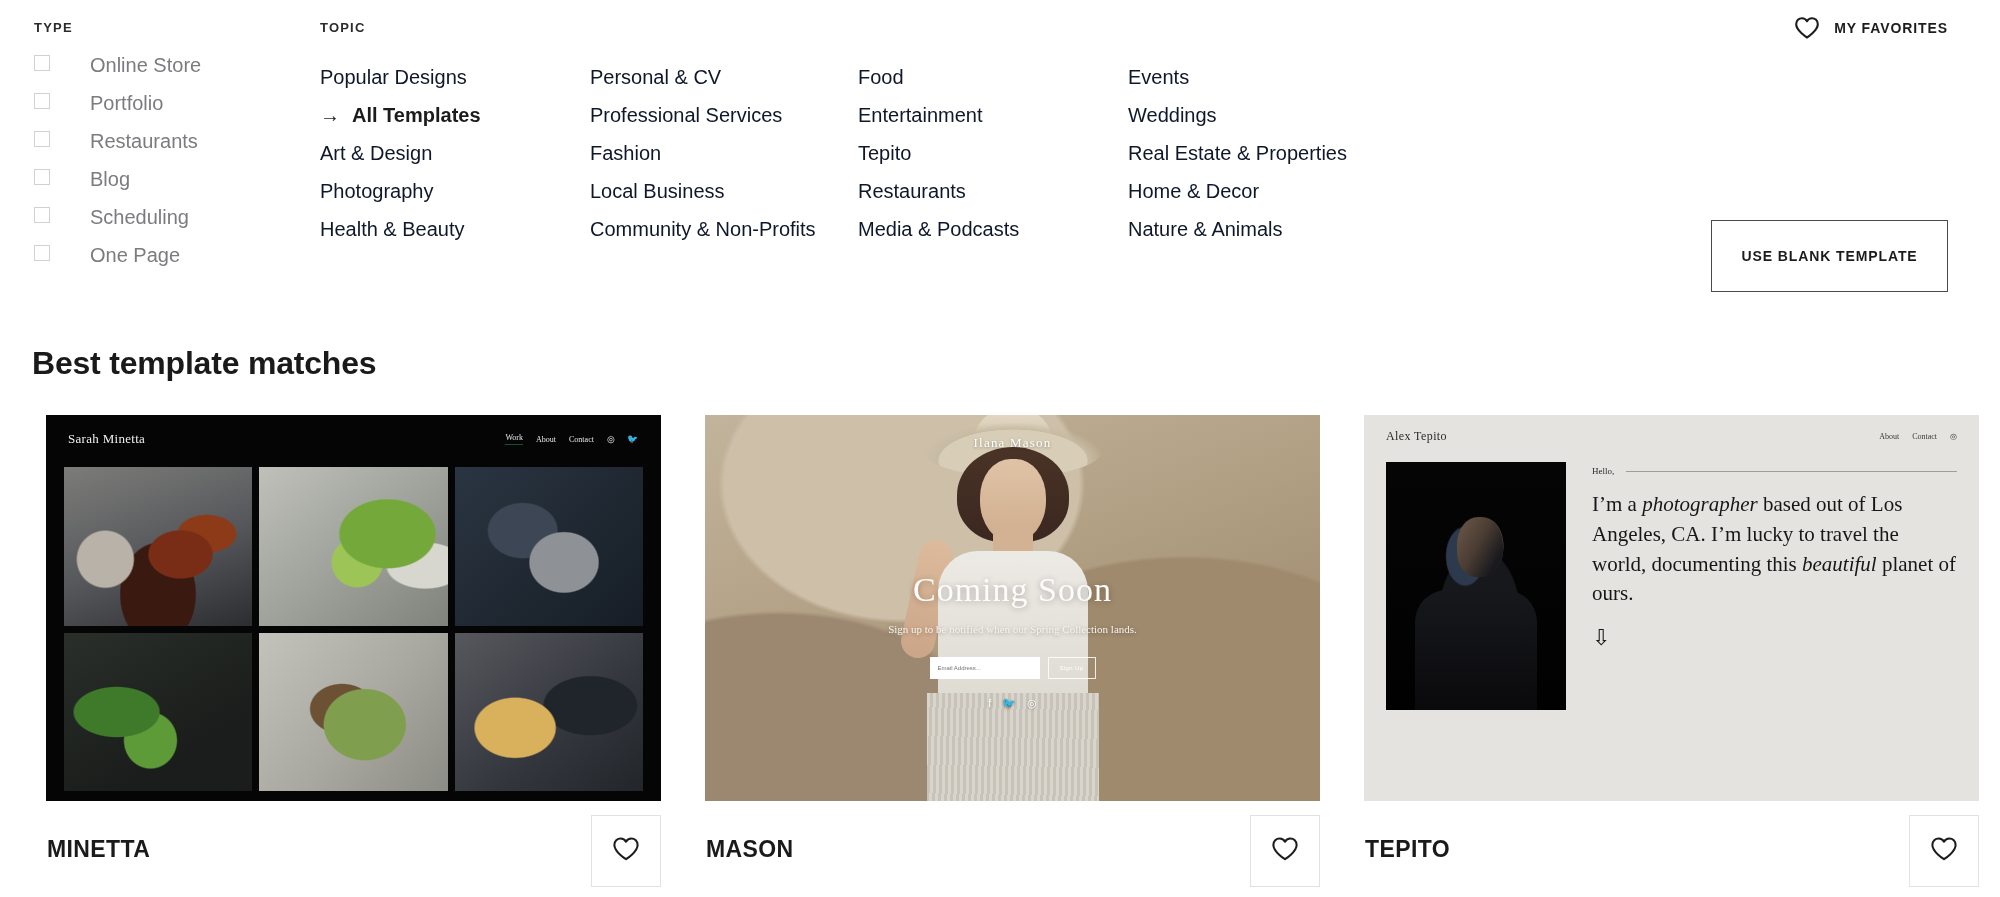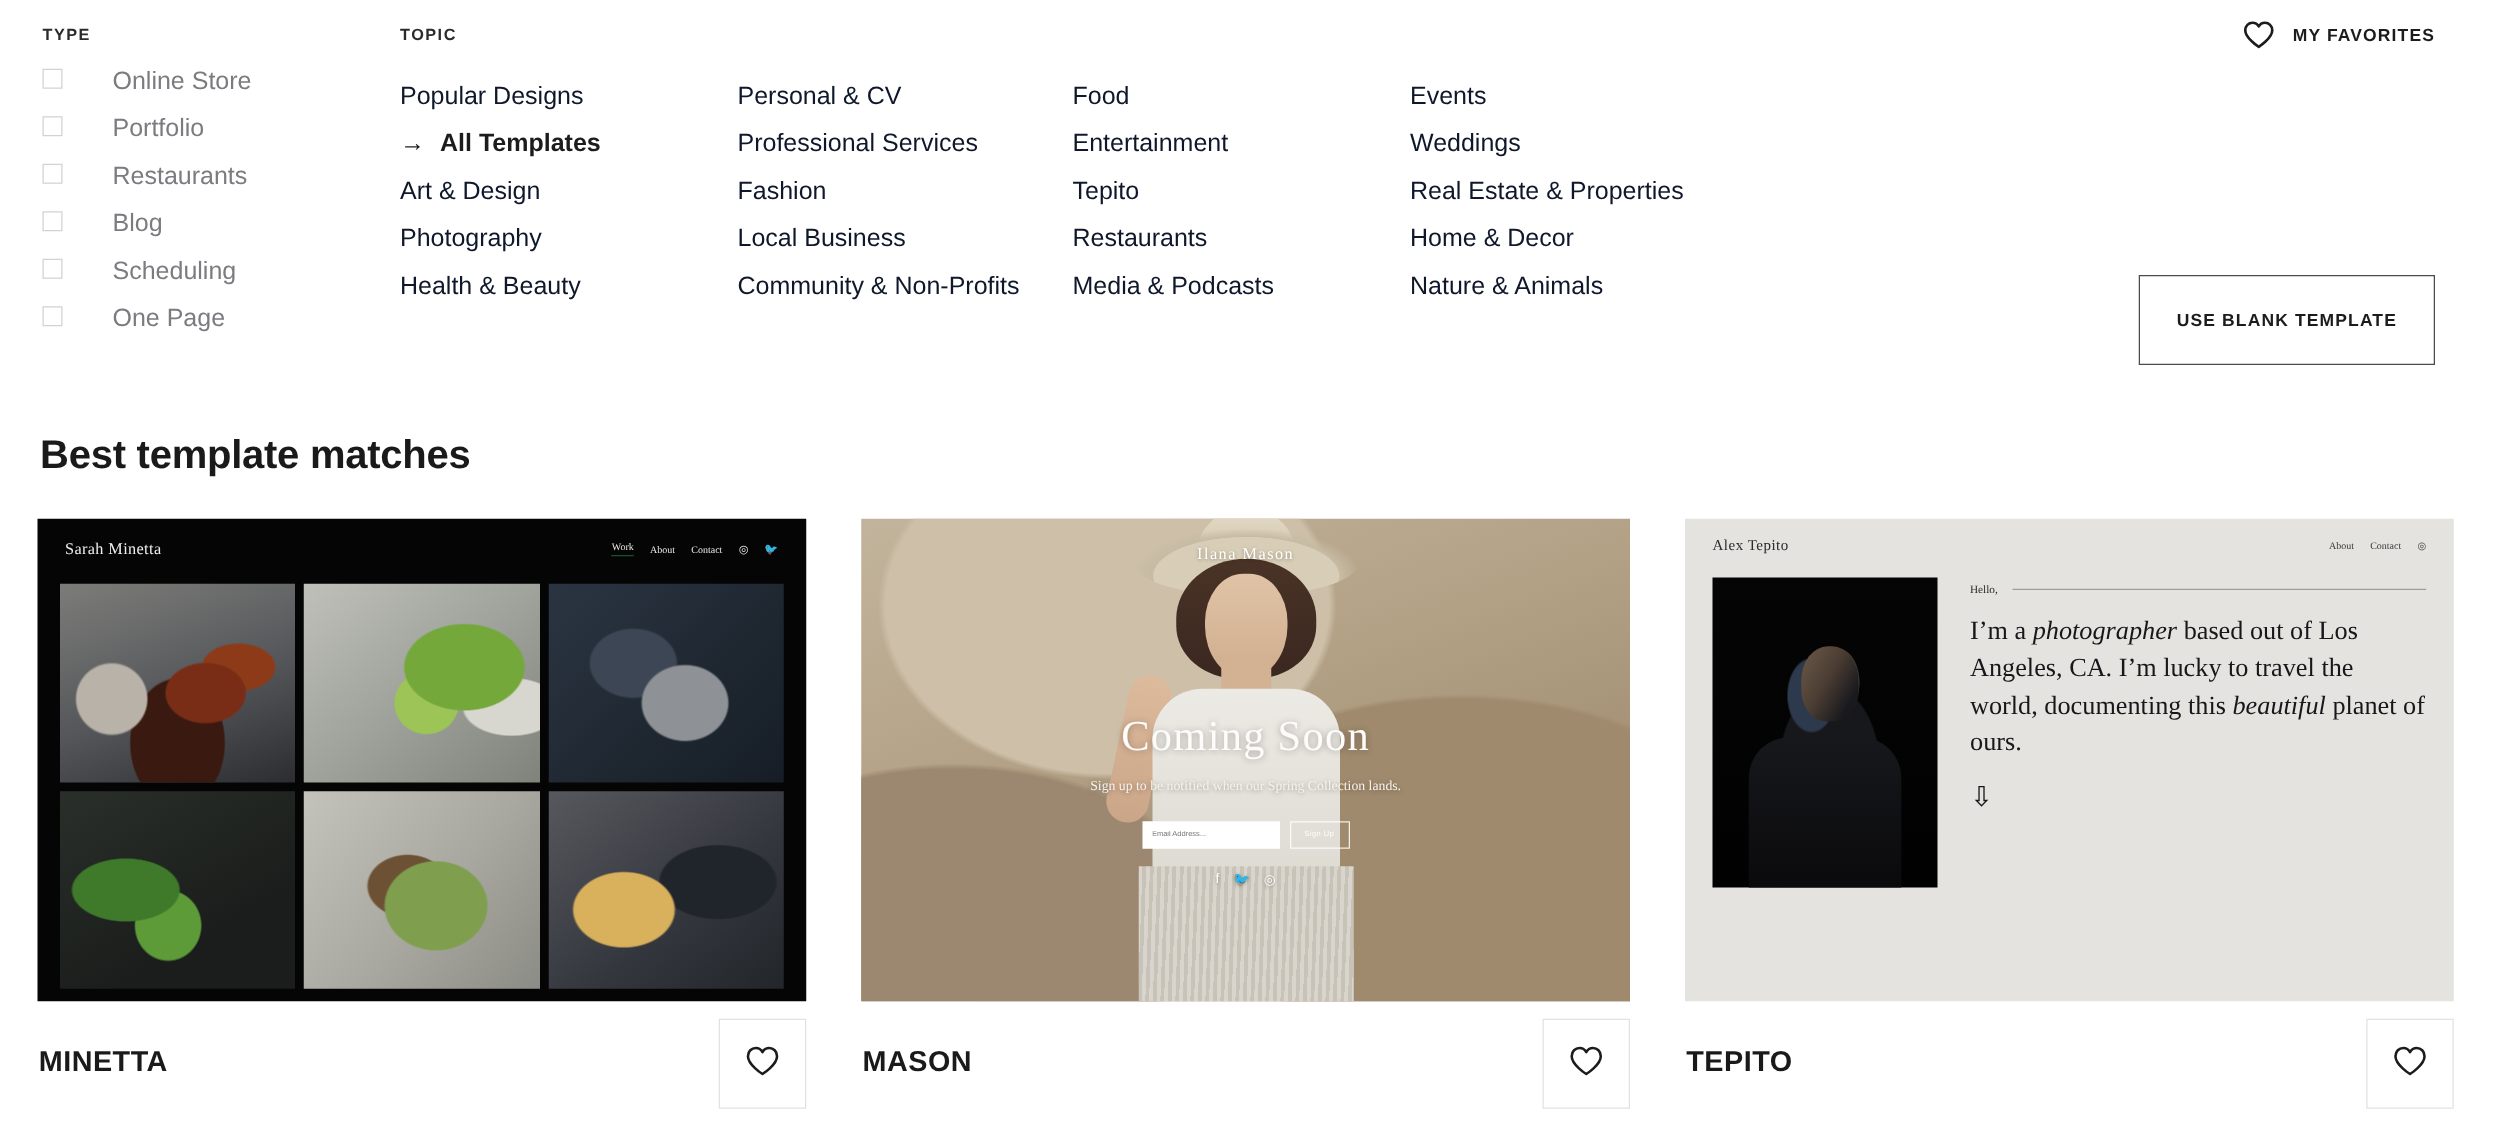--- a/index.html
+++ b/index.html
@@ -131,21 +131,21 @@
     letter-spacing: -0.2px;
   }
 
   
   .grid {
     position: absolute;
     left: 0; top: 415px;
     width: 1824px;
     display: flex;
     gap: 44px;
-    padding: 0 30px;
+    padding: 0 46px;
   }
   .card { width: 615px; position: relative; }
 
   .thumb {
     width: 615px;
     height: 386px;
     overflow: hidden;
     position: relative;
     background: #111;
   }

